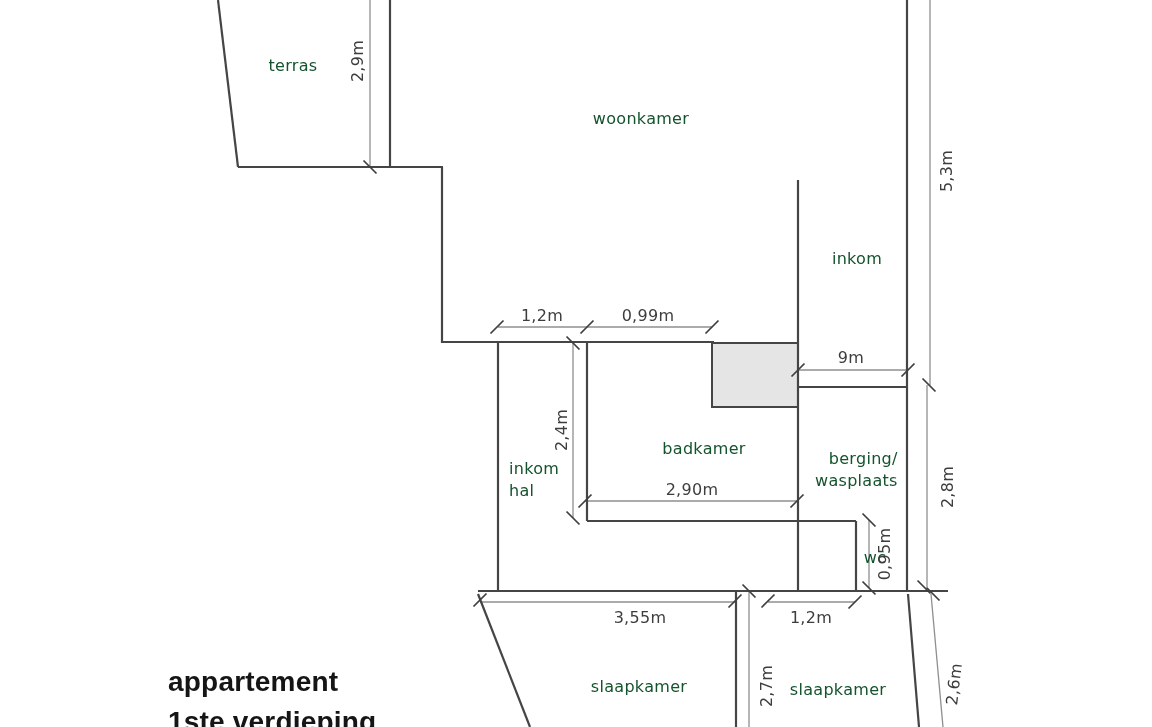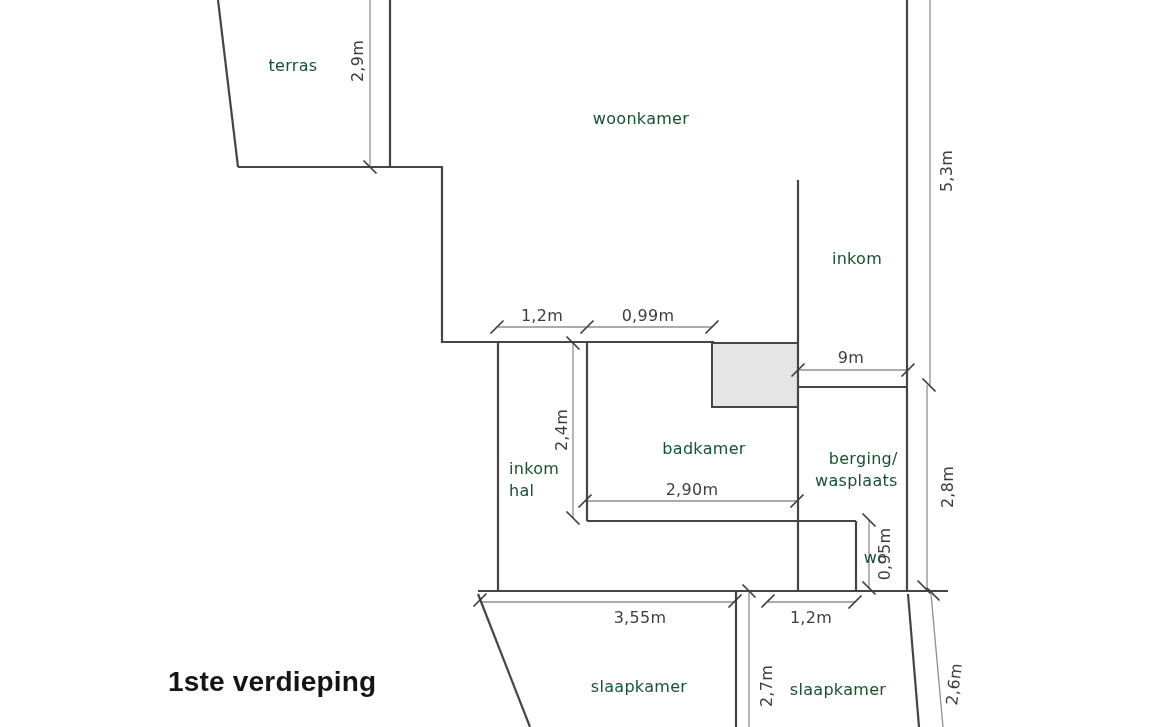--- a/index.html
+++ b/index.html
@@ -101,14 +101,15 @@
     <div class="dim-label" style="left: 692px; top: 489px; transform: translate(-50%, -50%) rotate(0deg);">2,90m</div>
     <div class="dim-label" style="left: 947px; top: 487px; transform: translate(-50%, -50%) rotate(-90deg);">2,8m</div>
     <div class="dim-label" style="left: 884px; top: 554px; transform: translate(-50%, -50%) rotate(-90deg);">0,95m</div>
     <div class="dim-label" style="left: 608px; top: 617px; transform: translate(-50%, -50%) rotate(0deg); margin-left: 32px;">3,55m</div>
     <div class="dim-label" style="left: 811px; top: 617px; transform: translate(-50%, -50%) rotate(0deg);">1,2m</div>
     <div class="dim-label" style="left: 766px; top: 686px; transform: translate(-50%, -50%) rotate(-90deg);">2,7m</div>
     <div class="dim-label" style="left: 954px; top: 684px; transform: translate(-50%, -50%) rotate(-83deg);">2,6m</div>
   </div>
 
 <div class="plan-title">
+  <div>appartement</div>
   <div>1ste verdieping</div>
 </div>
 
 </body></html>

